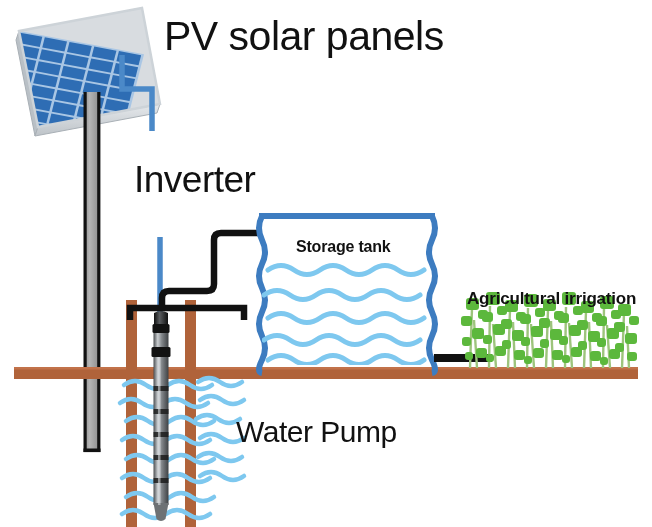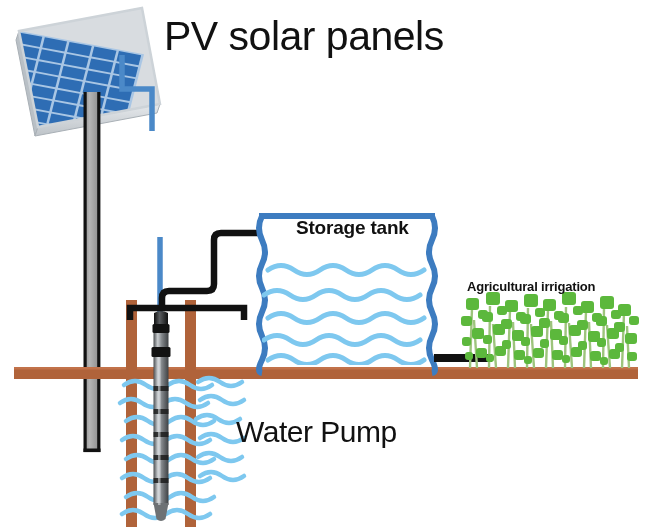--- a/index.html
+++ b/index.html
@@ -41,29 +41,29 @@
     letter-spacing: -0.5px;
   }
   #label-pump {
     left: 236px;
     top: 417px;
     font-size: 30px;
     letter-spacing: -0.5px;
   }
   #label-tank {
     left: 296px;
-    top: 218px;
-    font-size: 19px;
+    top: 239px;
+    font-size: 16px;
     font-weight: bold;
     letter-spacing: -0.2px;
   }
   #label-irrigation {
     left: 467px;
-    top: 280px;
-    font-size: 13px;
+    top: 290px;
+    font-size: 17px;
     font-weight: bold;
     letter-spacing: -0.2px;
   }
 </style>
 </head>
 <body>
 
 <div id="stage">
 
   <svg width="652" height="527" viewBox="0 0 652 527">
@@ -348,20 +348,21 @@
         <rect x="625" y="333" width="12" height="11" rx="3"></rect>
         <rect x="615" y="343" width="9" height="9" rx="3"></rect>
         <rect x="627" y="352" width="10" height="9" rx="3"></rect>
       </g>
     </g>
 
   </svg>
 
   <div class="lbl" id="label-pv">PV solar panels</div>
 
+  <div class="lbl" id="label-inverter">Inverter</div>
 
   <div class="lbl" id="label-pump">Water Pump</div>
 
   <div class="lbl" id="label-tank">Storage tank</div>
 
   <div class="lbl" id="label-irrigation">Agricultural irrigation</div>
 
 </div>
 
 </body></html>

